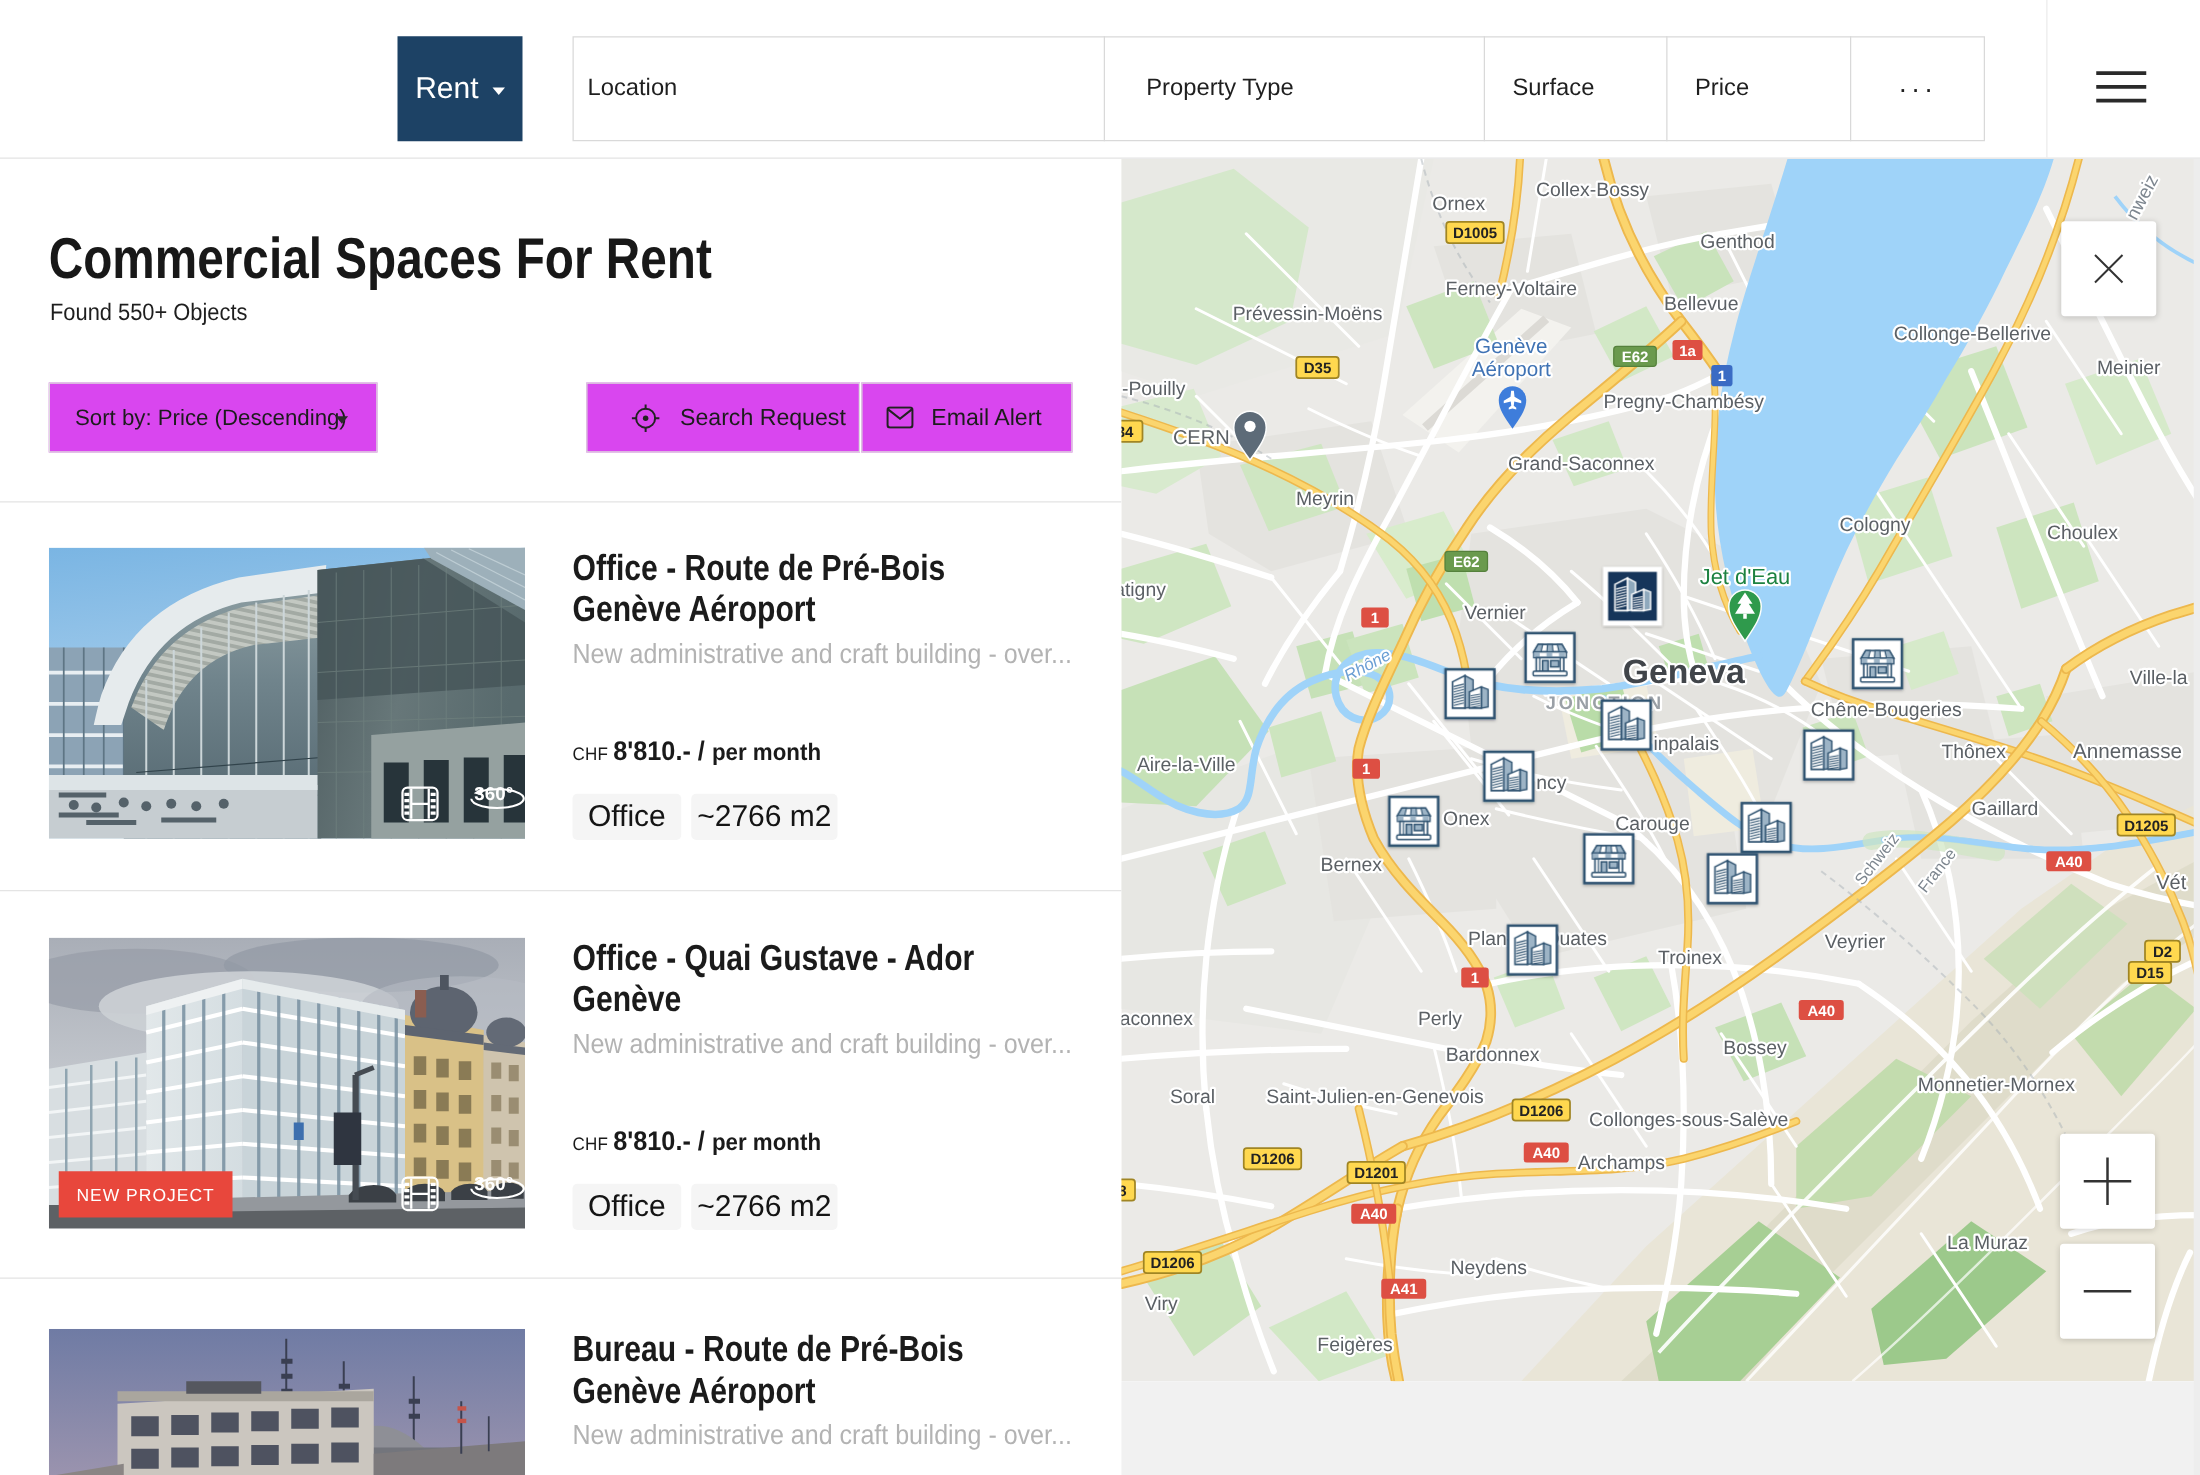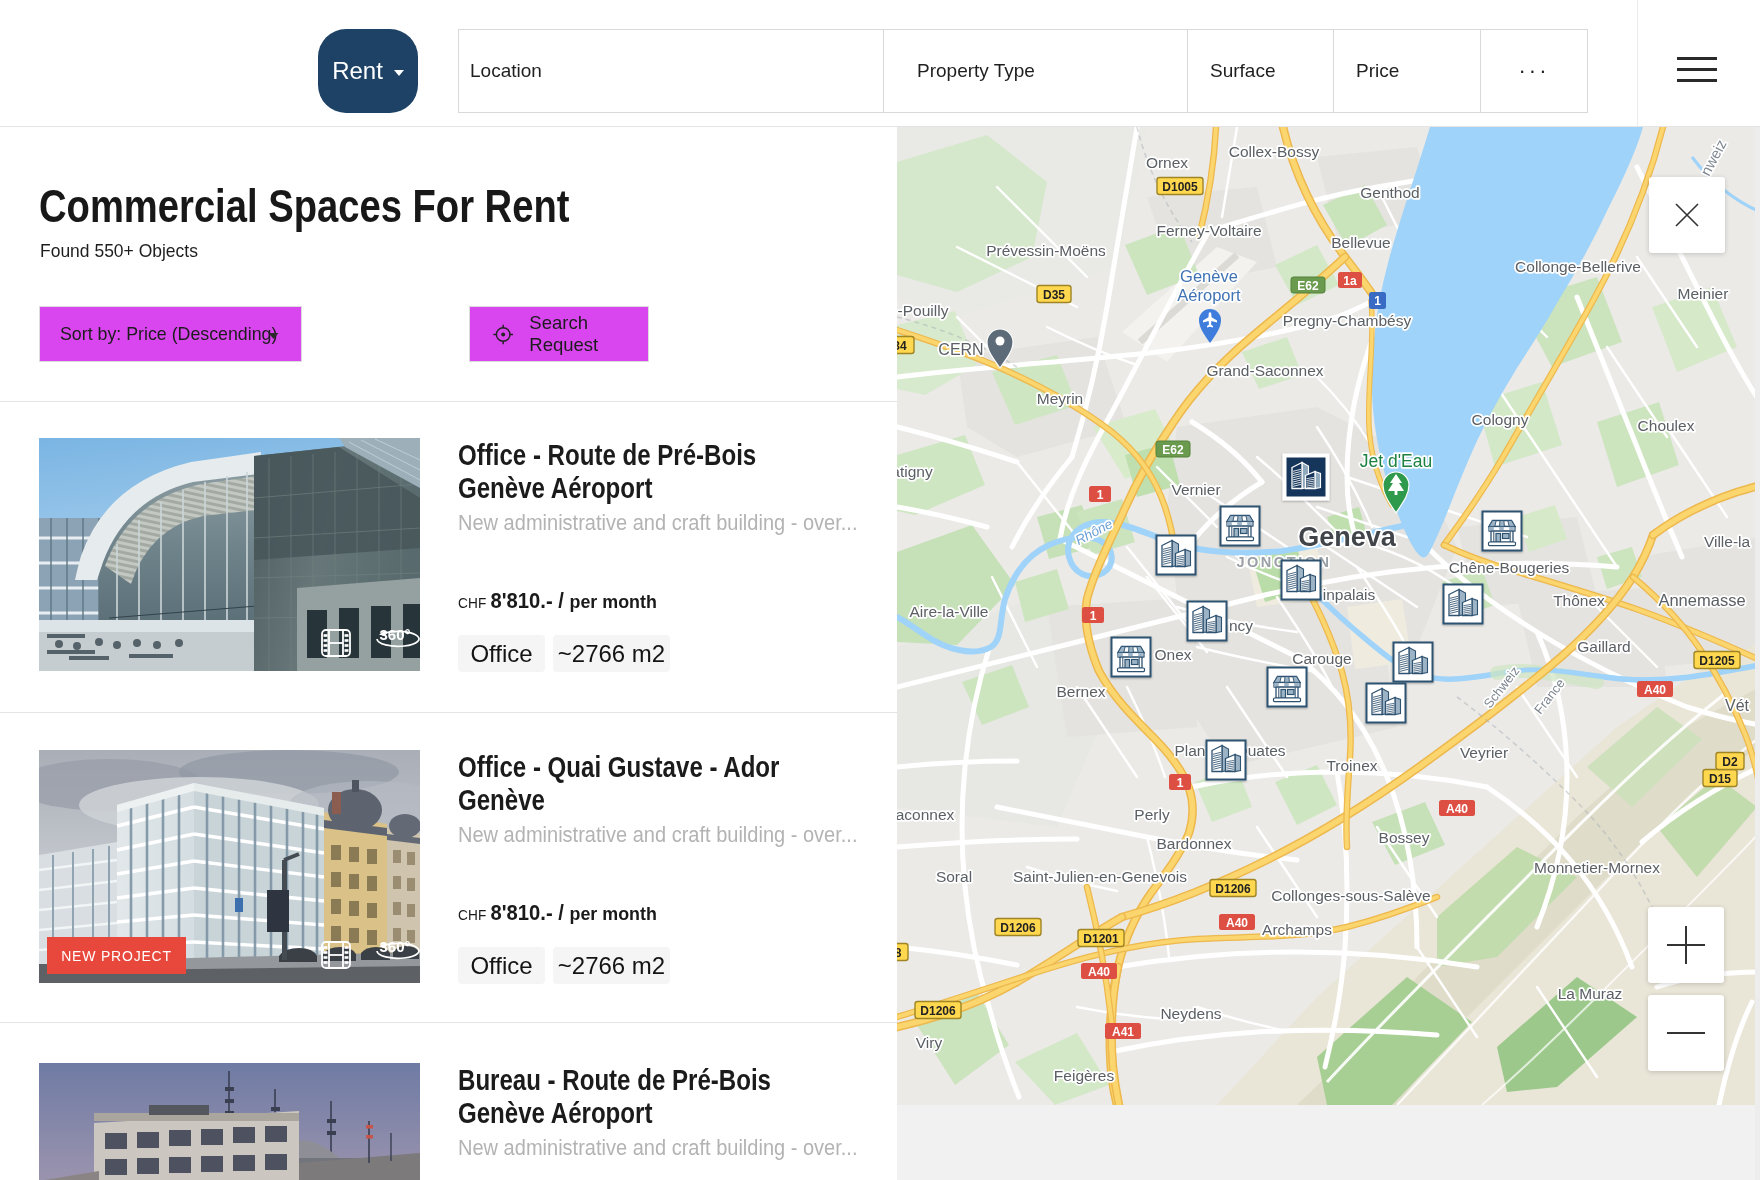--- a/index.html
+++ b/index.html
@@ -590,27 +590,34 @@
   </div>
 
   <div id="left"></div>
   <div id="h1">Commercial Spaces For Rent</div>
   <div id="found">Found 550+ Objects</div>
   <div class="obtn" style="left:39px; width:263px; padding-left:20px; font-size:17.8px;">Sort by: Price (Descending)
     <svg width="11" height="8" viewBox="0 0 11 8" style="position:absolute; left:228px; top:25px;">
         <path d="M0.5 1 L5.5 7 L10.5 1 Z" fill="#2a2a2a"></path>
       </svg>
   </div>
-  <div class="obtn" style="left:469px; width:180px; padding-left:22px;">
+  <div class="obtn" style="left:469px; width:219px; padding-left:34px;">
     <svg width="25" height="25" viewBox="0 0 25 25" fill="none" stroke="#222" stroke-width="1.6">
       <circle cx="12.5" cy="12.5" r="7.6"></circle>
         <circle cx="12.5" cy="12.5" r="2.2" fill="#222" stroke="none"></circle>
       <path d="M12.5 1.5 V5.4 M12.5 19.6 V23.5 M1.5 12.5 H5.4 M19.6 12.5 H23.5"></path>
     </svg>
     <span style="margin-left:15px;">Search Request</span>
+  </div>
+  <div class="obtn" style="left:689px; width:169px; padding-left:19px;">
+    <svg width="22" height="18" viewBox="0 0 22 18" fill="none" stroke="#222" stroke-width="1.7">
+      <rect x="1" y="1" width="20" height="16" rx="2"></rect>
+        <path d="M1.5 2.5 L11 10 L20.5 2.5"></path>
+    </svg>
+    <span style="margin-left:14px;">Email Alert</span>
   </div>
   <div class="divid" style="top:401px;"></div>
   <div class="divid" style="top:712px;"></div>
   <div class="divid" style="top:1022px;"></div>
 
   <div class="cimg" style="top:438px;"><svg width="381" height="233" viewBox="0 0 381 233" font-family="Liberation Sans">
 <defs>
 <linearGradient id="c1sky" x1="0" y1="0" x2="0.2" y2="1">
  <stop offset="0" stop-color="#7ab5e3"></stop>
             <stop offset="1" stop-color="#c4def2"></stop>
@@ -927,21 +934,21 @@
   <div class="ctitle" style="top:1064px;">Bureau - Route de Pré-Bois<br>Genève Aéroport</div>
   <div class="cdesc" style="top:1135px;">New administrative and craft building - over...</div>
 
   <div id="header"></div>
   <div id="hline"></div>
   <div id="burger">
       <div></div>
       <div></div>
       <div></div>
     </div>
-  <div id="rentbtn" style="z-index:31;border-radius:28px;">Rent<span class="car"></span></div>
+  <div id="rentbtn" style="z-index:31;">Rent<span class="car"></span></div>
   <div id="fbar" style="z-index:31;"></div>
   <div class="fcell" style="left:448px; width:436px;">Location</div>
   <div class="fcell" style="left:1188px; width:146px;">Surface</div>
   <div class="fcell" style="left:895px; width:293px;">Property Type</div>
   <div class="fcell" style="left:1334px; width:147px;text-align:center;">Price</div>
   <div class="fcell" style="left:1481px; width:106px; border-right:none; justify-content:center; padding-left:0; letter-spacing:3px; font-size:22px;">···</div>
 
 </div>
 
 </body></html>

